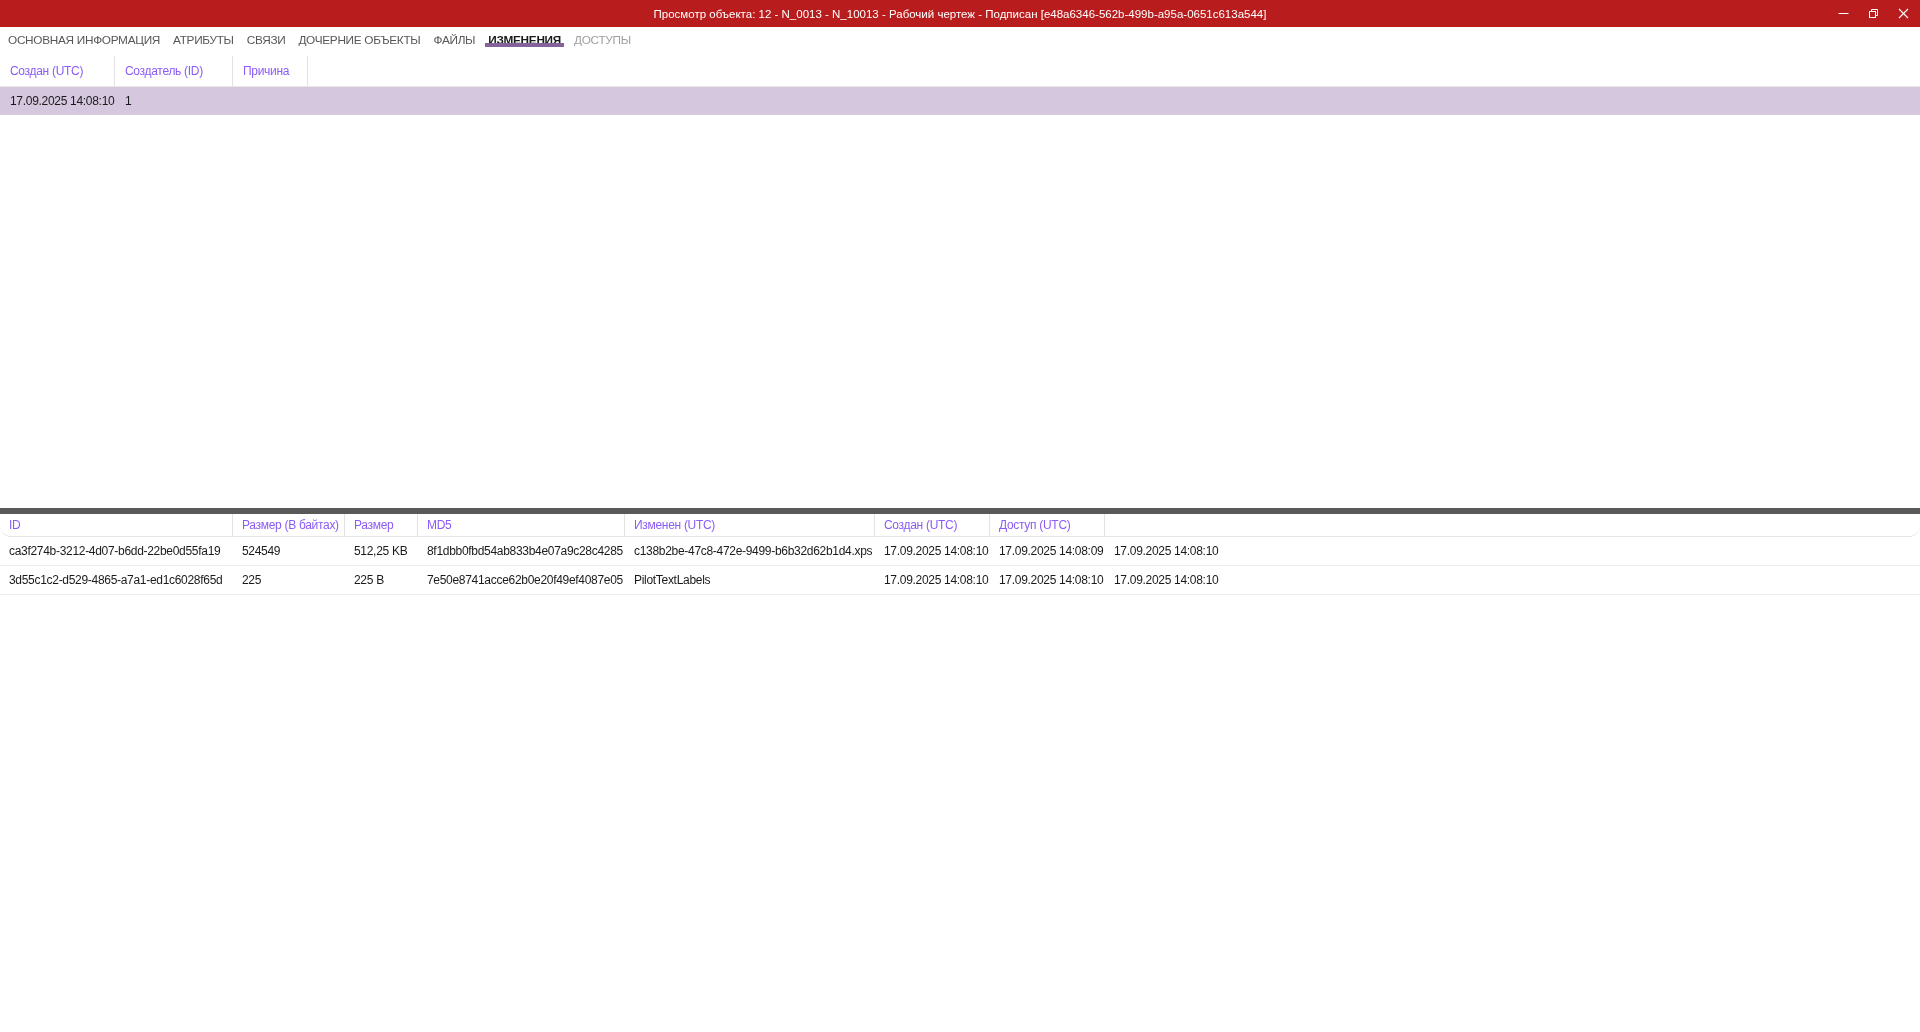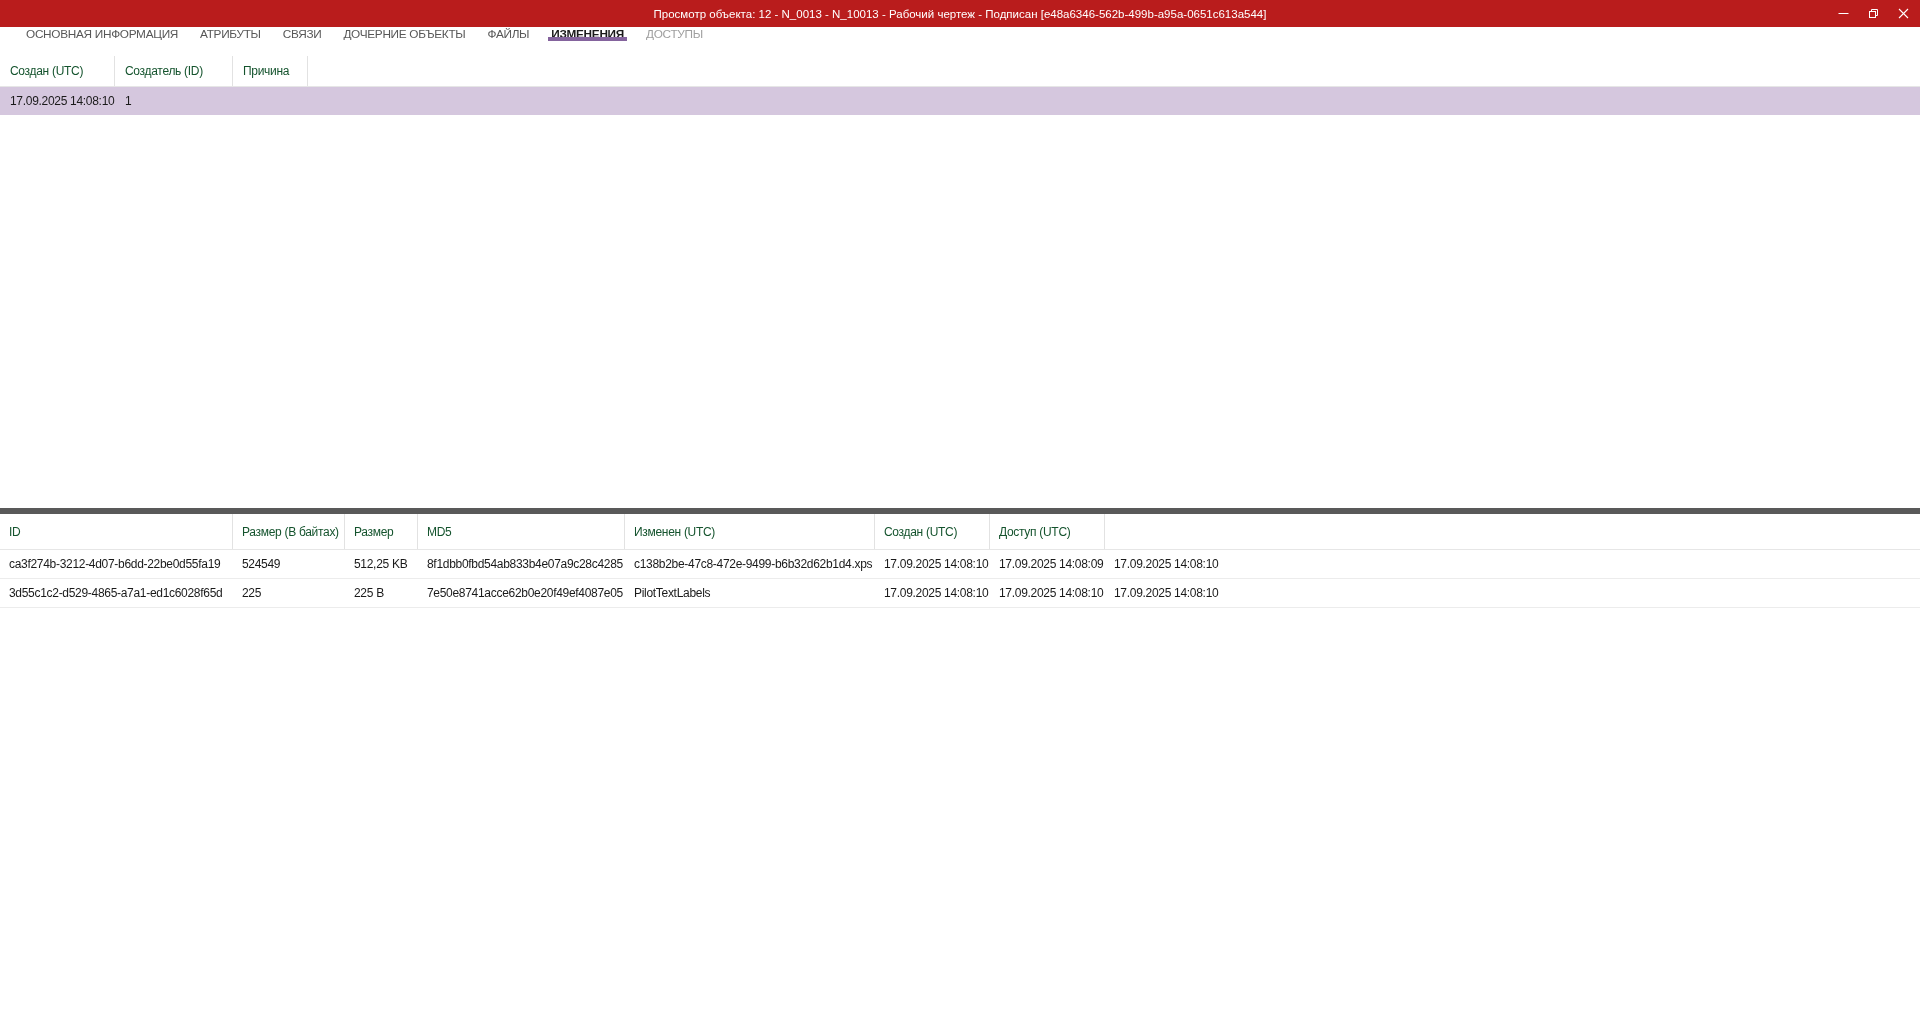--- a/index.html
+++ b/index.html
@@ -17,37 +17,37 @@
     display:flex; align-items:center; justify-content:center;
   }
   .title { color:#ffffff; font-size:11.5px; white-space:nowrap; }
   .controls { position:absolute; right:2px; top:0; height:100%; display:flex; }
   .wbtn { width:30px; height:100%; display:flex; align-items:center; justify-content:center; }
   .wbtn svg { display:block; }
 
   
   .tabbar {
     height:25px; flex:0 0 25px;
-    display:flex; align-items:flex-start; gap:22px;
-    padding-left:26px; font-size:11.8px; letter-spacing:-0.3px;
+    display:flex; align-items:center; gap:13px;
+    padding-left:8px; font-size:11.8px; letter-spacing:-0.3px;
   }
   .tab { position:relative; display:flex; align-items:center; color:#575757; white-space:nowrap; cursor:default; }
   .tab.active { color:#1a1a1a; font-weight:700; }
   .tab.disabled { color:#9e9e9e; }
   .tab-underline { position:absolute; left:-3px; right:-3px; bottom:0; height:4px; }
 
   
   .gr { display:grid; }
   .gtop { margin-top:4px; }
   .gtop .gr { grid-template-columns:115px 118px 75px 1fr; }
   .gbot .gr { grid-template-columns:233px 112px 73px 207px 250px 115px 115px 115px 1fr; }
 
   .ghead { height:31px; border-bottom:1px solid #e6e6e6; }
-  .gbot .ghead { height:36px; }
-  .ghead .cell { border-right:1px solid #e2e2e2; color:#14532d; }
+  .gbot .ghead { height:23px;border-radius:14px; }
+  .ghead .cell { border-right:1px solid #e2e2e2; color:#8b5cf6; }
   .ghead .cell.filler { border-right:none; }
 
   .cell {
     display:flex; align-items:center; padding-left:10px;
     font-size:12px; letter-spacing:-0.3px;
     white-space:nowrap; overflow:hidden;
   }
   .gbot .cell { padding-left:9px; }
 
   .drow { height:28px; }

